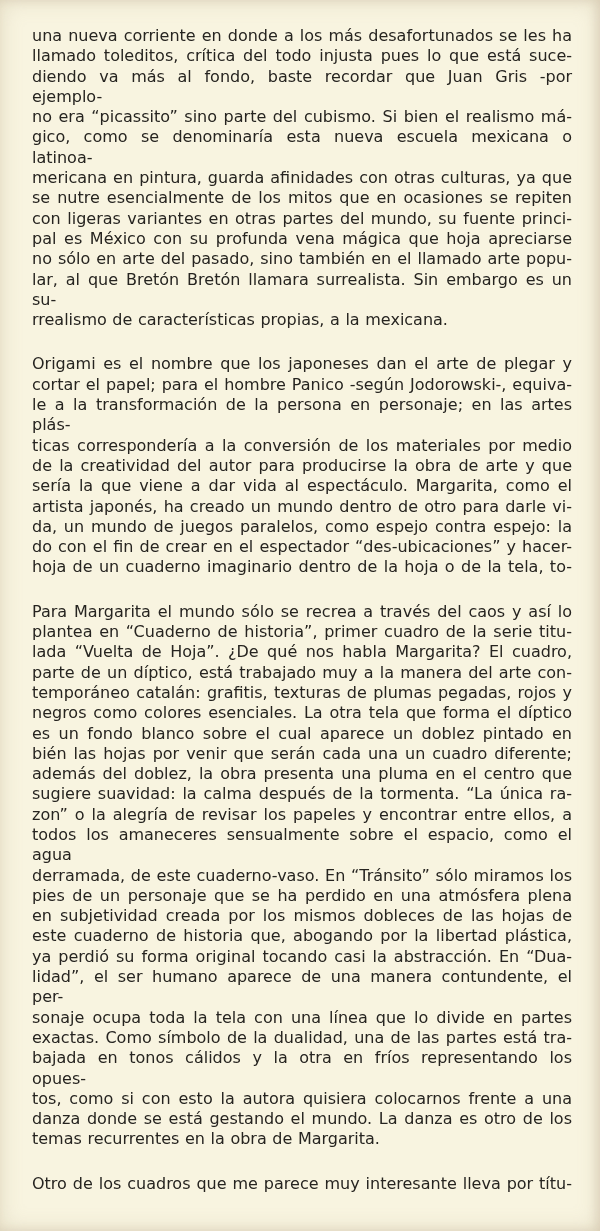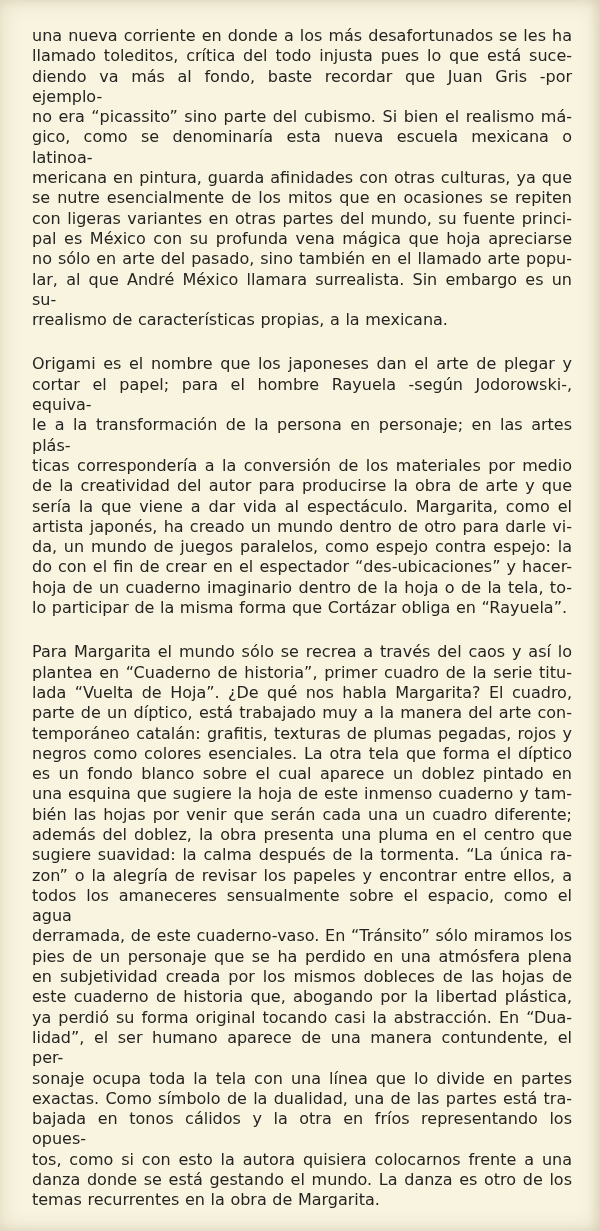--- a/index.html
+++ b/index.html
@@ -48,45 +48,43 @@
         <div class="line">una nueva corriente en donde a los más desafortunados se les ha</div>
         <div class="line">llamado toleditos, crítica del todo injusta pues lo que está suce-</div>
         <div class="line">diendo va más al fondo, baste recordar que Juan Gris -por ejemplo-</div>
         <div class="line">no era “picassito” sino parte del cubismo. Si bien el realismo má-</div>
         <div class="line">gico, como se denominaría esta nueva escuela mexicana o latinoa-</div>
         <div class="line">mericana en pintura, guarda afinidades con otras culturas, ya que</div>
         <div class="line">se nutre esencialmente de los mitos que en ocasiones se repiten</div>
         <div class="line">con ligeras variantes en otras partes del mundo, su fuente princi-</div>
         <div class="line">pal es México con su profunda vena mágica que hoja apreciarse</div>
         <div class="line">no sólo en arte del pasado, sino también en el llamado arte popu-</div>
-        <div class="line">lar, al que André México llamara surrealista. Sin embargo es un su-</div>
+        <div class="line">lar, al que Bretón Bretón llamara surrealista. Sin embargo es un su-</div>
         <div class="line last">rrealismo de características propias, a la mexicana.</div>
       </div>
       <div class="para">
         <div class="line">Origami es el nombre que los japoneses dan el arte de plegar y</div>
-        <div class="line">cortar el papel; para el hombre Rayuela -según Jodorowski-, equiva-</div>
+        <div class="line">cortar el papel; para el hombre Panico -según Jodorowski-, equiva-</div>
         <div class="line">le a la transformación de la persona en personaje; en las artes plás-</div>
         <div class="line">ticas correspondería a la conversión de los materiales por medio</div>
         <div class="line">de la creatividad del autor para producirse la obra de arte y que</div>
         <div class="line">sería la que viene a dar vida al espectáculo. Margarita, como el</div>
         <div class="line">artista japonés, ha creado un mundo dentro de otro para darle vi-</div>
         <div class="line">da, un mundo de juegos paralelos, como espejo contra espejo: la</div>
         <div class="line">do con el fin de crear en el espectador “des-ubicaciones” y hacer-</div>
         <div class="line">hoja de un cuaderno imaginario dentro de la hoja o de la tela, to-</div>
-        <div class="line last">lo participar de la misma forma que Cortázar obliga en “Rayuela”.</div>
       </div>
       <div class="para">
         <div class="line">Para Margarita el mundo sólo se recrea a través del caos y así lo</div>
         <div class="line">plantea en “Cuaderno de historia”, primer cuadro de la serie titu-</div>
         <div class="line">lada “Vuelta de Hoja”. ¿De qué nos habla Margarita? El cuadro,</div>
         <div class="line">parte de un díptico, está trabajado muy a la manera del arte con-</div>
         <div class="line">temporáneo catalán: grafitis, texturas de plumas pegadas, rojos y</div>
         <div class="line">negros como colores esenciales. La otra tela que forma el díptico</div>
         <div class="line">es un fondo blanco sobre el cual aparece un doblez pintado en</div>
-        <div class="line">una esquina que sugiere la hoja de este inmenso cuaderno y tam-</div>
         <div class="line">bién las hojas por venir que serán cada una un cuadro diferente;</div>
         <div class="line">además del doblez, la obra presenta una pluma en el centro que</div>
         <div class="line">sugiere suavidad: la calma después de la tormenta. “La única ra-</div>
         <div class="line">zon” o la alegría de revisar los papeles y encontrar entre ellos, a</div>
         <div class="line">todos los amaneceres sensualmente sobre el espacio, como el agua</div>
         <div class="line">derramada, de este cuaderno-vaso. En “Tránsito” sólo miramos los</div>
         <div class="line">pies de un personaje que se ha perdido en una atmósfera plena</div>
         <div class="line">en subjetividad creada por los mismos dobleces de las hojas de</div>
         <div class="line">este cuaderno de historia que, abogando por la libertad plástica,</div>
         <div class="line">ya perdió su forma original tocando casi la abstracción. En “Dua-</div>

